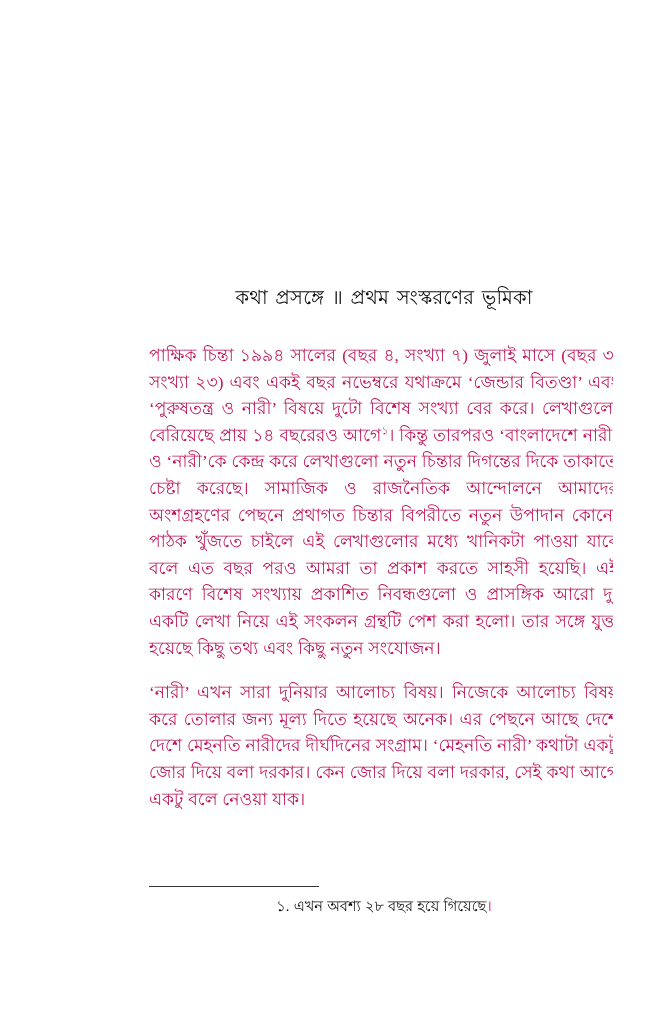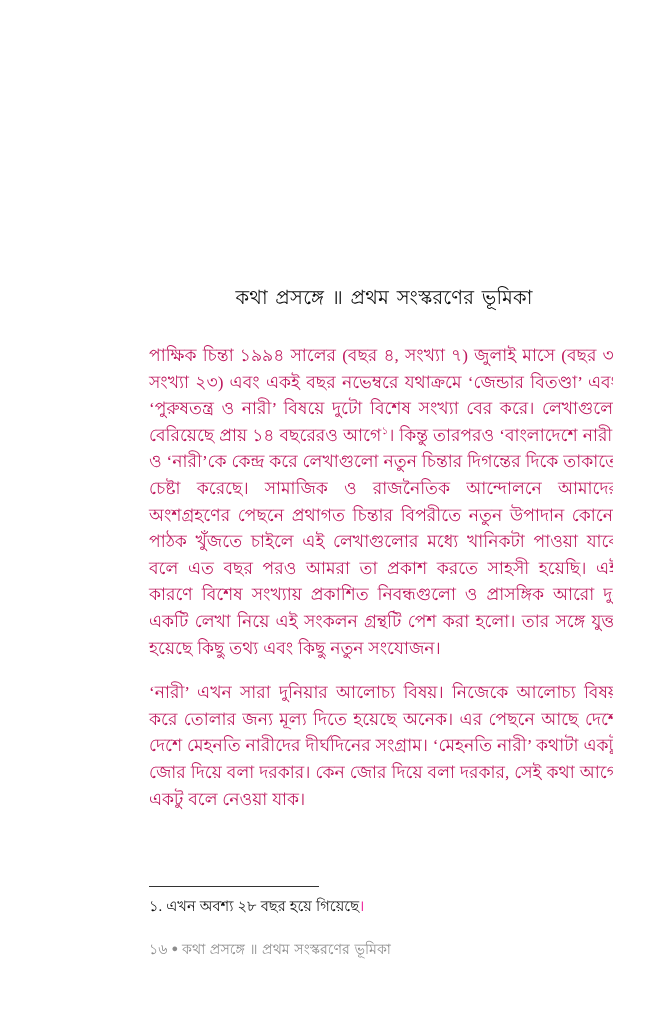--- a/index.html
+++ b/index.html
@@ -85,21 +85,21 @@
     border: 0;
     border-top: 1px solid #333333;
     margin: 0 0 9px 0;
   }
 
   .footnote-text {
     margin: 0;
     font-size: 14.6px;
     line-height: 21px;
     color: #101010;
-    text-align: left;
+    text-align: center;
     word-spacing: 0.5px;
   }
 
   .danda-accent {
     color: #ec008c;
   }
 
   
   .running-footer {
     position: absolute;
@@ -133,15 +133,14 @@
     <p class="para">‘নারী’ এখন সারা দুনিয়ার আলোচ্য বিষয়। নিজেকে আলোচ্য বিষয় করে তোলার জন্য মূল্য দিতে হয়েছে অনেক। এর পেছনে আছে দেশে দেশে মেহনতি নারীদের দীর্ঘদিনের সংগ্রাম। ‘মেহনতি নারী’ কথাটা একটু জোর দিয়ে বলা দরকার। কেন জোর দিয়ে বলা দরকার, সেই কথা আগে একটু বলে নেওয়া যাক।</p>
 
 
   </div>
 
   <div class="footnote-area">
     <hr class="footnote-rule">
     <p class="footnote-text"><span>১. এখন অবশ্য ২৮ বছর হয়ে গিয়েছে</span><span class="danda-accent">।</span></p>
   </div>
 
-  <div class="running-footer"><span>১৬</span><span class="folio-sep">●</span><span>কথা প্রসঙ্গে ॥ প্রথম সংস্করণের ভূমিকা</span></div>
 
 </div>
 
 </body></html>

